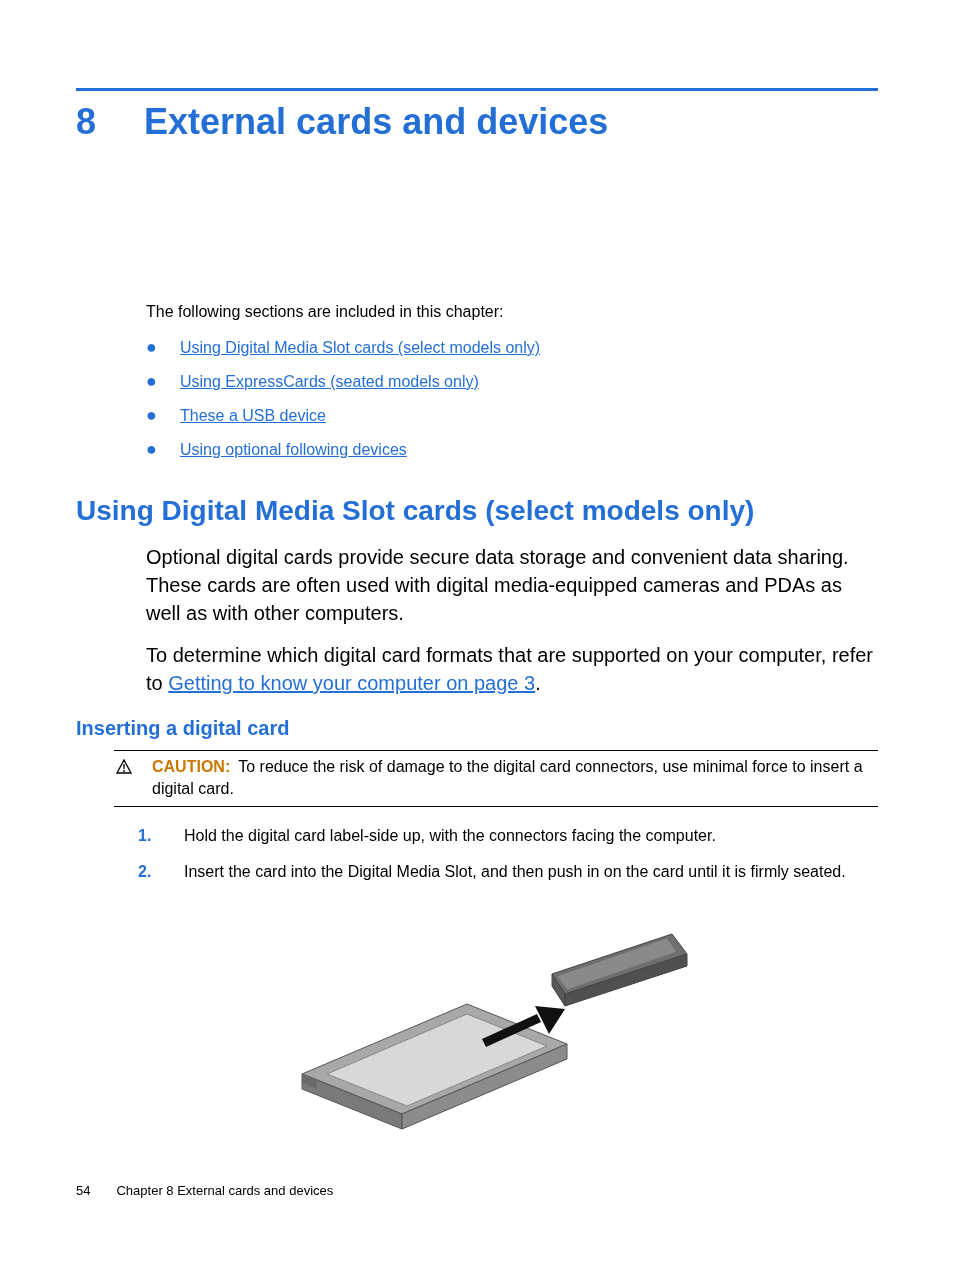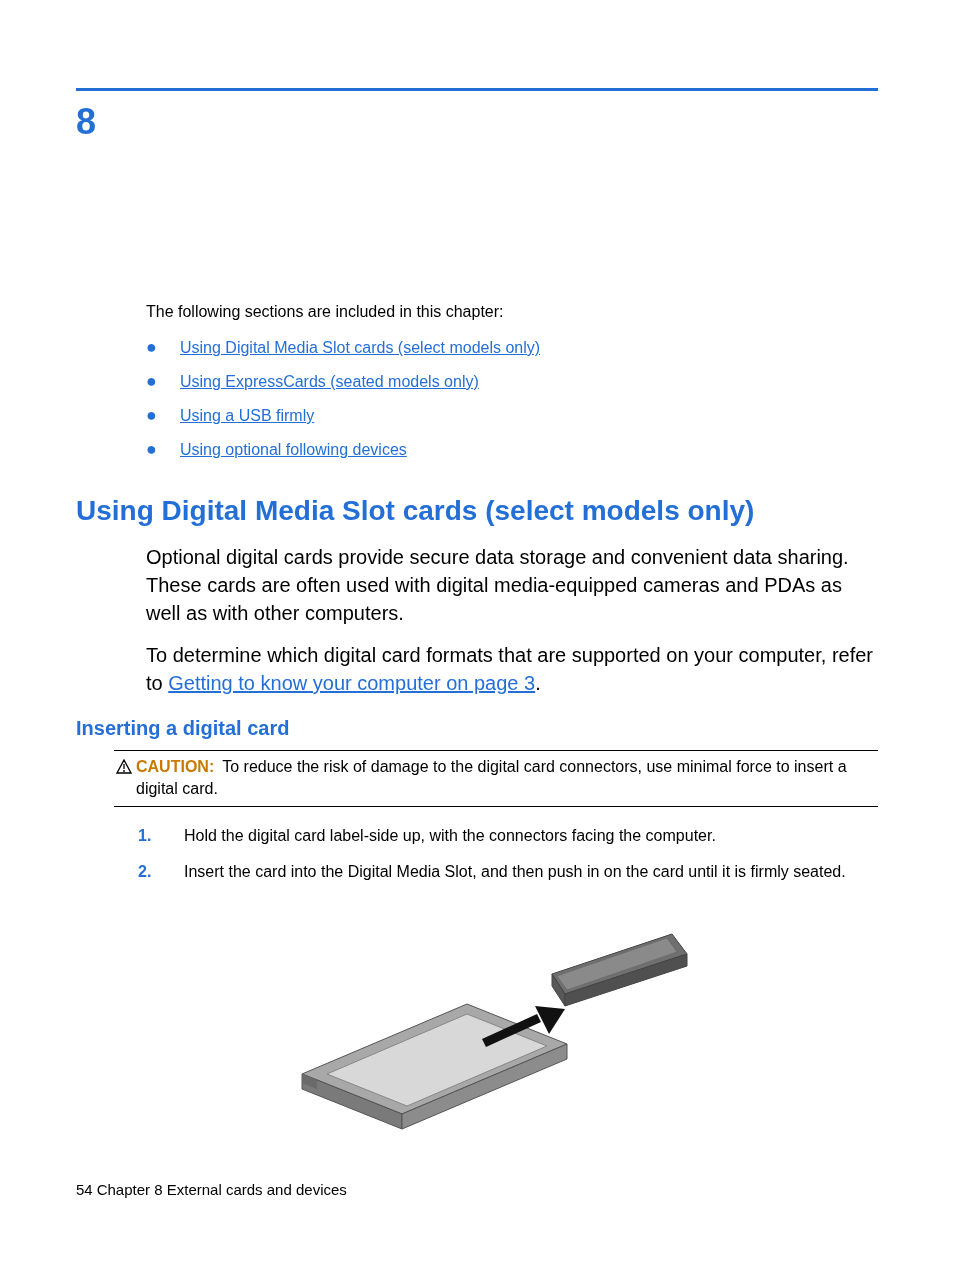--- a/index.html
+++ b/index.html
@@ -78,21 +78,21 @@
     border-top: 1px solid #000;
     border-bottom: 1px solid #000;
     padding: 5px 2px;
     font-size: 16px;
     line-height: 1.4;
     margin-bottom: 18px;
   }
   .caution-row {
     display: flex;
     align-items: flex-start;
-    gap: 4px;
+    gap: 20px;
   }
   .caution-icon {
     flex-shrink: 0;
     margin-top: 2px;
   }
   .caution-label {
     font-weight: bold;
     color: #c87a00;
     margin-right: 8px;
   }
@@ -115,47 +115,48 @@
   }
   .illustration {
     margin-top: 30px;
     display: flex;
     justify-content: center;
   }
   .footer {
     position: absolute;
     bottom: 72px;
     left: 76px;
-    font-size: 15px;
-    display: flex;
-    gap: 4px;
+    font-size: 13px;
+    display: flex;
+    gap: 26px;
   }
 </style>
 </head>
 <body>
 
 <div class="top-rule"></div>
 <h1 class="chapter-title">
   <span class="chapter-num">8</span>
+  <span>External cards and devices</span>
 </h1>
 
 <div class="intro-section">
   <p class="intro-line">The following sections are included in this chapter:</p>
   <ul class="toc">
     <li>
       <span class="bullet">●</span>
       <a href="#" class="doc-link">Using Digital Media Slot cards (select models only)</a>
     </li>
     <li>
       <span class="bullet">●</span>
       <a href="#" class="doc-link">Using ExpressCards (seated models only)</a>
     </li>
     <li>
       <span class="bullet">●</span>
-      <a href="#" class="doc-link">Using a USB firmly</a>
+      <a href="#" class="doc-link">These a USB device</a>
     </li>
     <li>
       <span class="bullet">●</span>
       <a href="#" class="doc-link">Using optional following devices</a>
     </li>
   </ul>
 </div>
 
 <h2 class="section-heading">Using Digital Media Slot cards (select models only)</h2>
 <div class="body-block">

